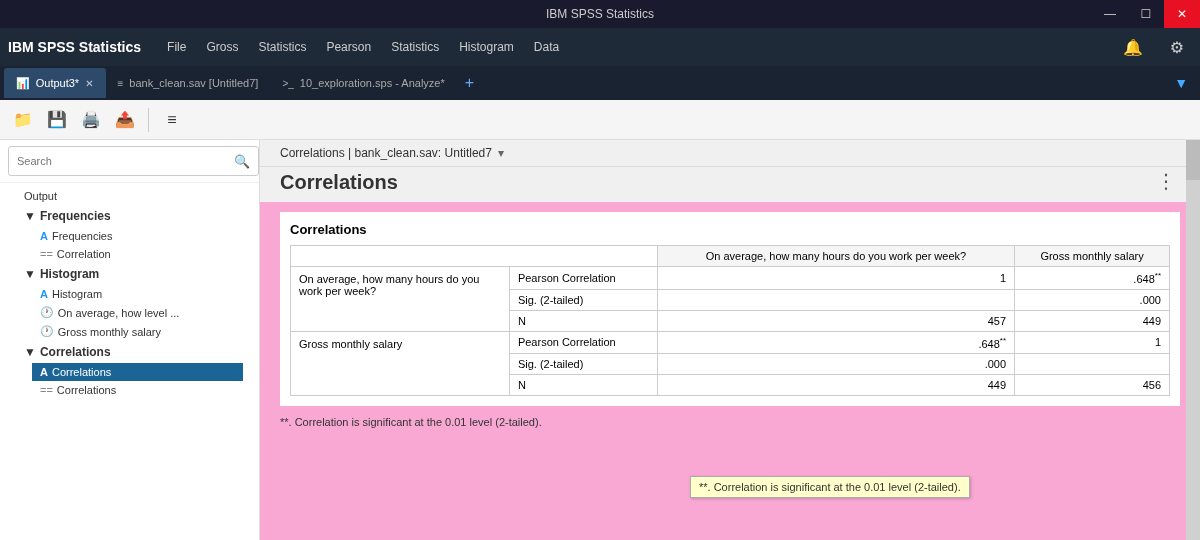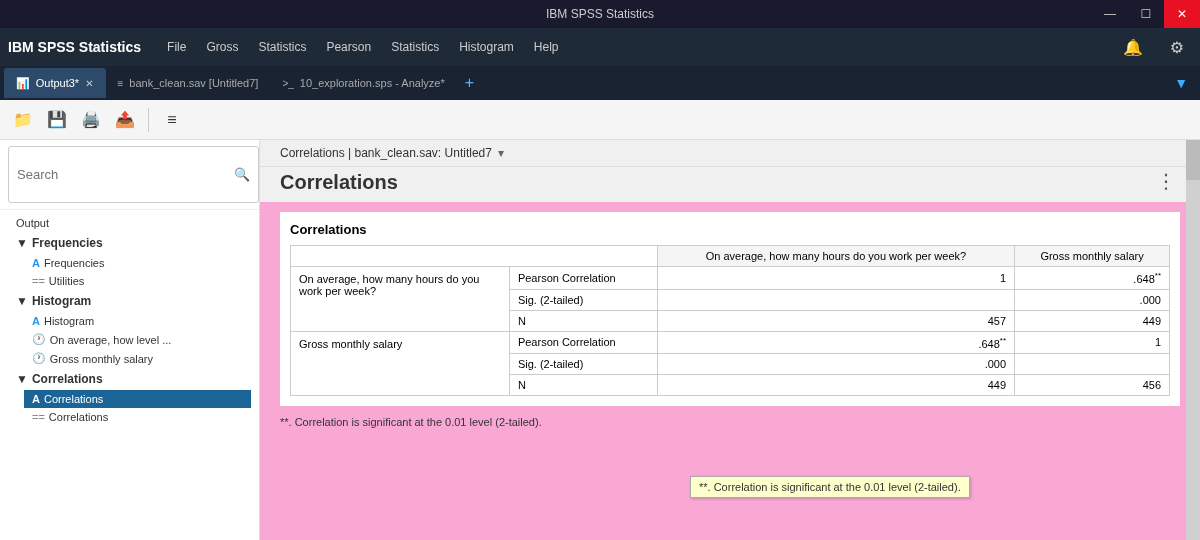--- a/index.html
+++ b/index.html
@@ -155,36 +155,36 @@
     }
     .search-bar {
       padding: 6px 8px;
       border-bottom: 1px solid #eee;
       display: flex;
       align-items: center;
     }
     .search-input {
       border: 1px solid #ccc;
       border-radius: 3px;
-      padding: 20px 8px;
+      padding: 8px 8px;
       flex: 1;
-      font-size: 13px;
+      font-size: 11px;
       color: #999;
       outline: none;
     }
     .search-icon-btn {
       margin-left: -24px;
       color: #c00;
       font-size: 13px;
       cursor: pointer;
     }
     .nav-tree {
       flex: 1;
       overflow-y: auto;
-      padding: 4px 8px;
+      padding: 4px 16px;
     }
     .nav-item {
       padding: 3px 8px;
       cursor: pointer;
       font-size: 11px;
       color: #333;
       display: flex;
       align-items: center;
       gap: 4px;
     }
@@ -348,21 +348,21 @@
 </div>
 
 <div class="menu-bar">
   <div class="app-logo">IBM SPSS Statistics</div>
   <div class="menu-item">File</div>
   <div class="menu-item">Gross</div>
   <div class="menu-item">Statistics</div>
   <div class="menu-item">Pearson</div>
   <div class="menu-item">Statistics</div>
   <div class="menu-item">Histogram</div>
-  <div class="menu-item">Help</div>
+  <div class="menu-item">Data</div>
   <div class="menu-right">
     <div class="menu-icon-btn">🔔</div>
     <div class="menu-icon-btn">⚙</div>
   </div>
 </div>
 
 <div class="tab-bar">
   <div class="tab active">
     <span>📊</span>
     <span>Output3*</span>
@@ -406,21 +406,21 @@
         <span>▼</span>
         <span>Frequencies</span>
       </div>
       <div class="nav-section-children">
         <div class="nav-item">
           <span class="icon-a">A</span>
           <span>Frequencies</span>
         </div>
         <div class="nav-item">
           <span class="icon-eq">==</span>
-          <span>Utilities</span>
+          <span>Correlation</span>
         </div>
       </div>
 
       <div class="nav-section">
         <span>▼</span>
         <span>Histogram</span>
       </div>
       <div class="nav-section-children">
         <div class="nav-item">
           <span class="icon-a">A</span>

